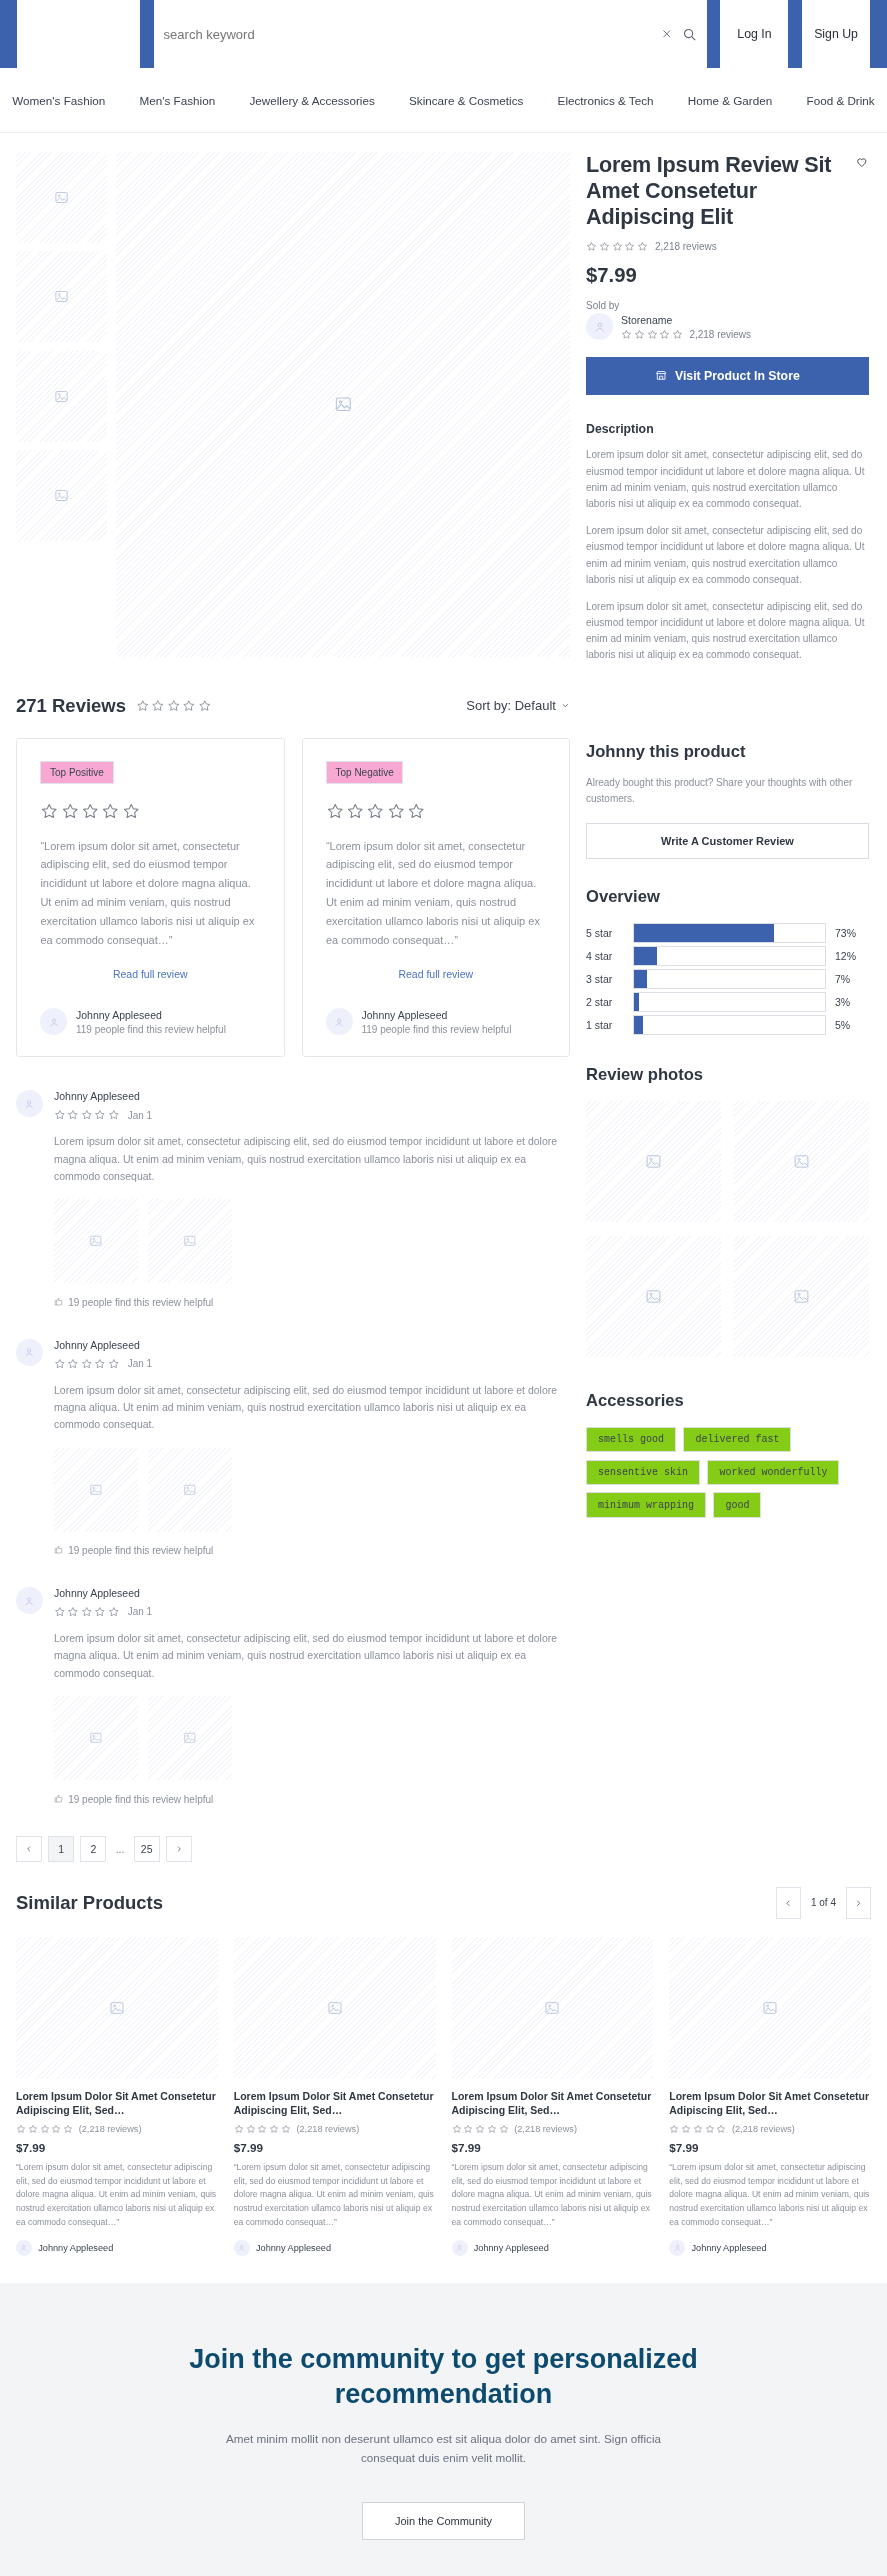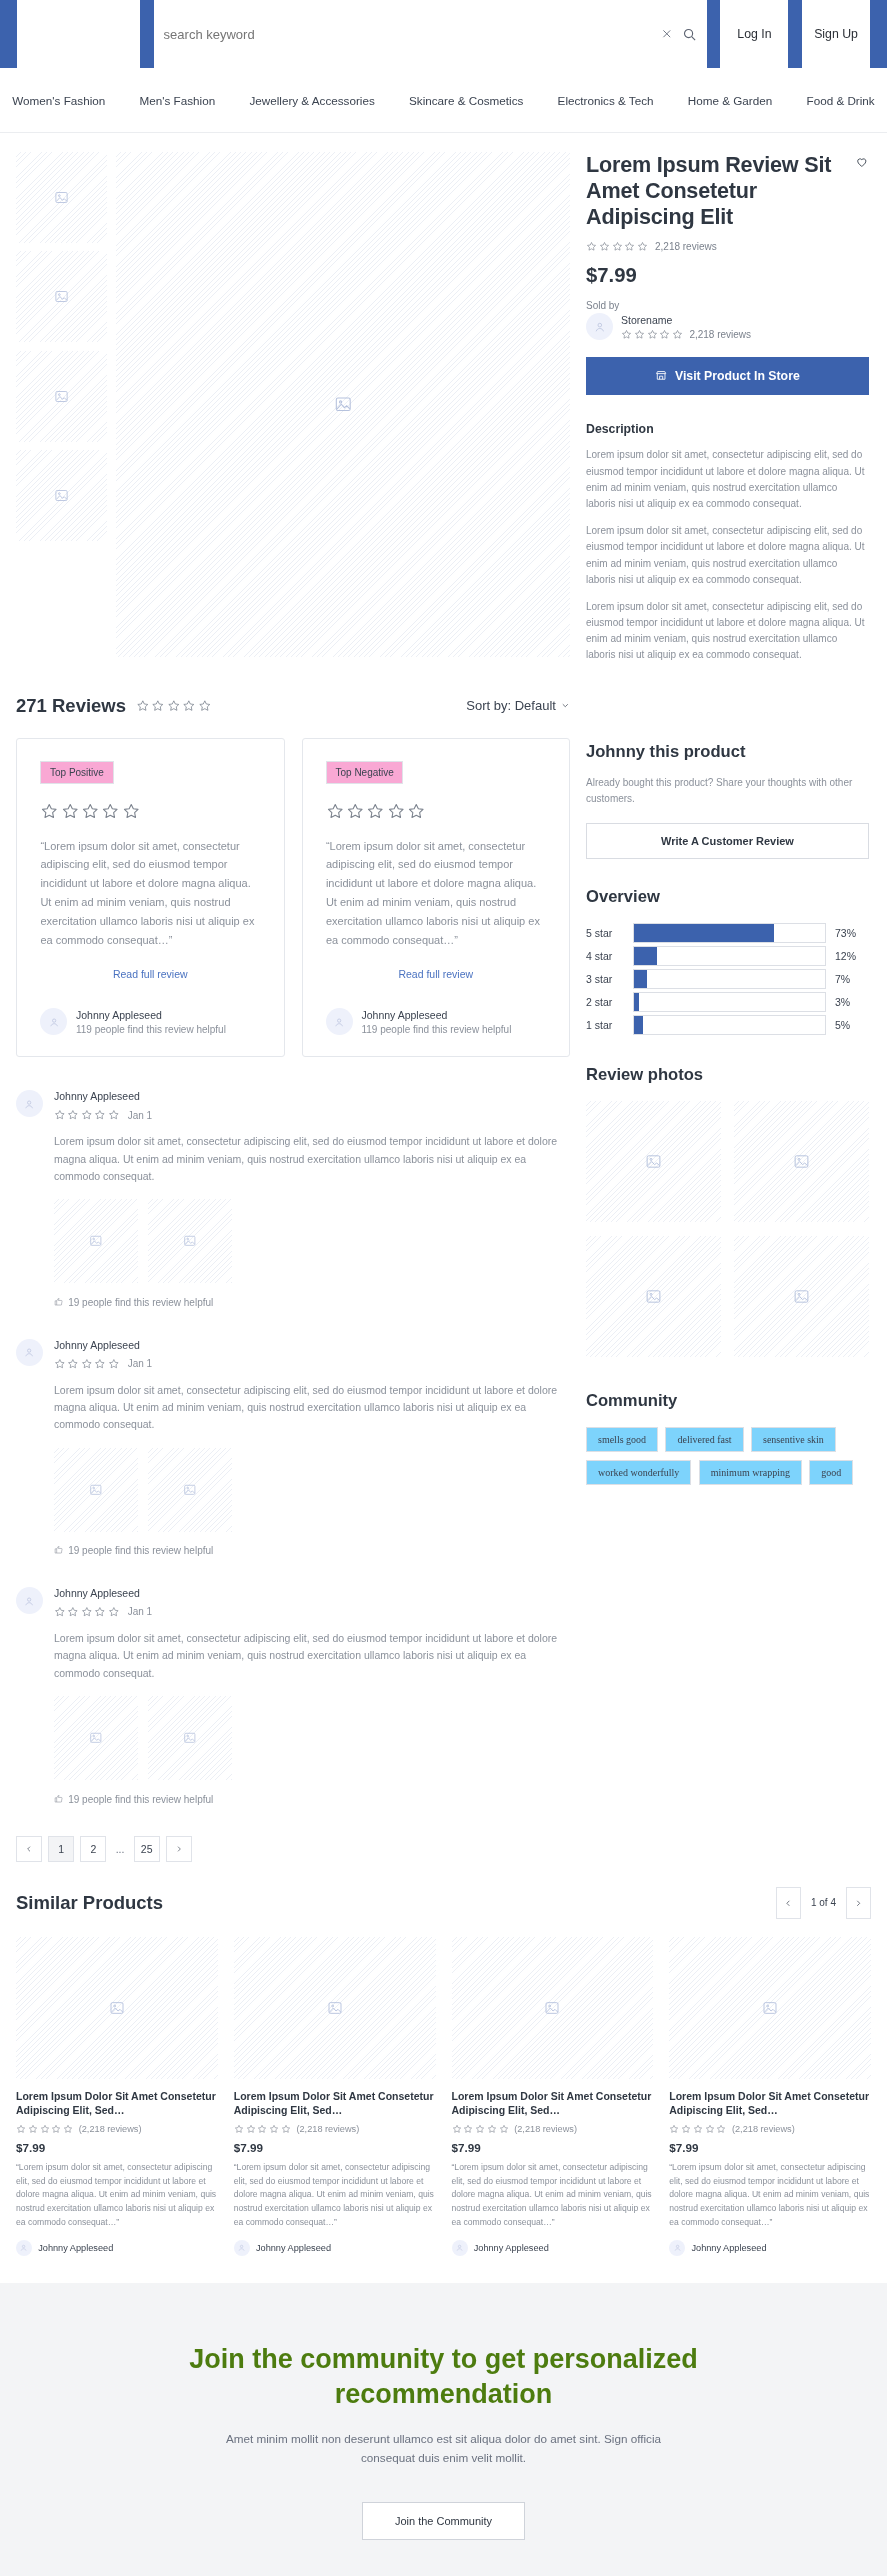--- a/index.html
+++ b/index.html
@@ -87,21 +87,21 @@
   .outbtn{margin-top:16px;width:100%;height:36px;background:#fff;border:0.6px solid #d9dce2;font-family:"Liberation Sans",sans-serif;font-size:11px;font-weight:700;color:#2f3742;cursor:pointer;}
   .ovw{margin-top:16px;}
   .ovrow{display:flex;align-items:center;gap:8.6px;margin-bottom:3px;}
   .ovlab{width:38px;font-size:10.5px;color:#3b4350;flex:none;}
   .ovtrack{flex:1;height:20px;border:0.6px solid #dcdfe5;background:#fff;}
   .ovfill{height:100%;background:#3c62ad;}
   .ovpct{width:34px;text-align:left;font-size:10.5px;color:#3b4350;flex:none;}
   .rpgrid{display:grid;grid-template-columns:1fr 1fr;gap:13.6px;margin-top:16px;}
   .rpgrid .ph{height:121px;}
   .tags{display:flex;flex-wrap:wrap;gap:7.4px;margin-top:16px;}
-  .tag{border:0.6px solid #dcdfe5;background:#7dd3fc;font-size:10px;color:#3b4350;padding:6.2px 11px;cursor:pointer;font-family:Liberation Serif, serif;}
+  .tag{border:0.6px solid #dcdfe5;background:#84cc16;font-size:10px;color:#3b4350;padding:6.2px 11px;cursor:pointer;font-family:Liberation Mono, monospace;}
 
   
   .simsec{padding:25px 16px 0;}
   .simhead{display:flex;align-items:center;}
   .simhead h2{font-size:18.5px;font-weight:700;color:#2f3742;}
   .simnav{margin-left:auto;display:flex;align-items:center;gap:5px;}
   .simnav .sq{width:25px;height:32px;border:0.6px solid #e0e3e9;background:#fff;display:flex;align-items:center;justify-content:center;cursor:pointer;}
   .simcount{font-size:10px;color:#3b4350;padding:0 5px;}
   .simgrid{display:grid;grid-template-columns:repeat(4,1fr);gap:16px;margin-top:18.5px;}
   .simcard .ph{height:142px;}
@@ -109,21 +109,21 @@
   .simrate{display:flex;align-items:center;gap:5.5px;margin-top:6.8px;}
   .simrc{font-size:9.2px;color:#8b919b;}
   .simprice{font-size:11.7px;font-weight:700;color:#2f3742;margin-top:6.2px;}
   .simq{font-size:8.6px;line-height:1.6;color:#8b919b;margin-top:7.4px;}
   .simauth{display:flex;align-items:center;gap:6.2px;margin-top:10px;}
   .simauth .nm{font-size:9.2px;color:#3b4350;}
   .av-sm{width:16px;height:16px;border-radius:50%;background:#eef1fb;display:flex;align-items:center;justify-content:center;flex:none;}
 
   
   .band{margin-top:27px;background:#f3f4f6;padding:59px 0 73px;text-align:center;}
-  .band h2{font-size:27px;line-height:1.3;font-weight:700;color:#4d7c0f;max-width:567px;margin:0 auto;}
+  .band h2{font-size:27px;line-height:1.3;font-weight:700;color:#0c4a6e;max-width:567px;margin:0 auto;}
   .band p{font-size:11.7px;line-height:1.6;color:#6b7280;max-width:468px;margin:18.5px auto 0;}
   .bandbtn{margin-top:34px;background:#fff;border:0.6px solid #cfd3da;font-family:"Liberation Sans",sans-serif;font-size:11px;color:#2f3742;padding:12.3px 32px;cursor:pointer;}
 </style>
 </head>
 <body>
 
 <div class="topbar">
   <div class="logo-box"></div>
   <div class="searchwrap">
     <div class="searchbox">
@@ -646,21 +646,21 @@
         <div class="ph">
           <svg width="17" height="17" viewBox="0 0 24 24" fill="none" stroke="#aab8d8" stroke-width="1.4">
             <rect x="3" y="4" width="18" height="16" rx="2"></rect>
             <circle cx="8.5" cy="9" r="1.4"></circle>
             <path d="M4 18l5.5-6 4 4.5 3-2.5 4 4"></path>
           </svg>
         </div>
       </div>
 
     <div style="height:34px"></div>
-    <div class="blk-h">Community</div>
+    <div class="blk-h">Accessories</div>
     <div class="tags" id="tags">
         <button class="tag">smells good</button>
         <button class="tag">delivered fast</button>
         <button class="tag">sensentive skin</button>
         <button class="tag">worked wonderfully</button>
         <button class="tag">minimum wrapping</button>
         <button class="tag">good</button>
       </div>
   </div>
 </div>

